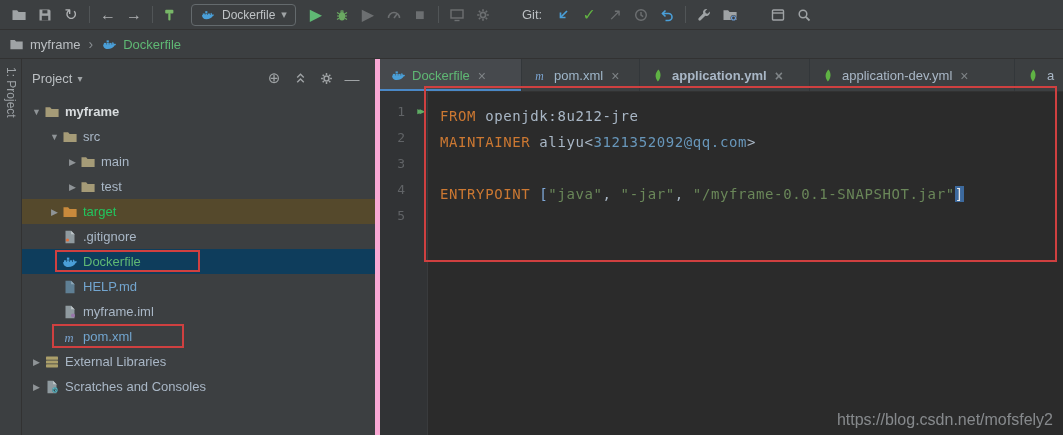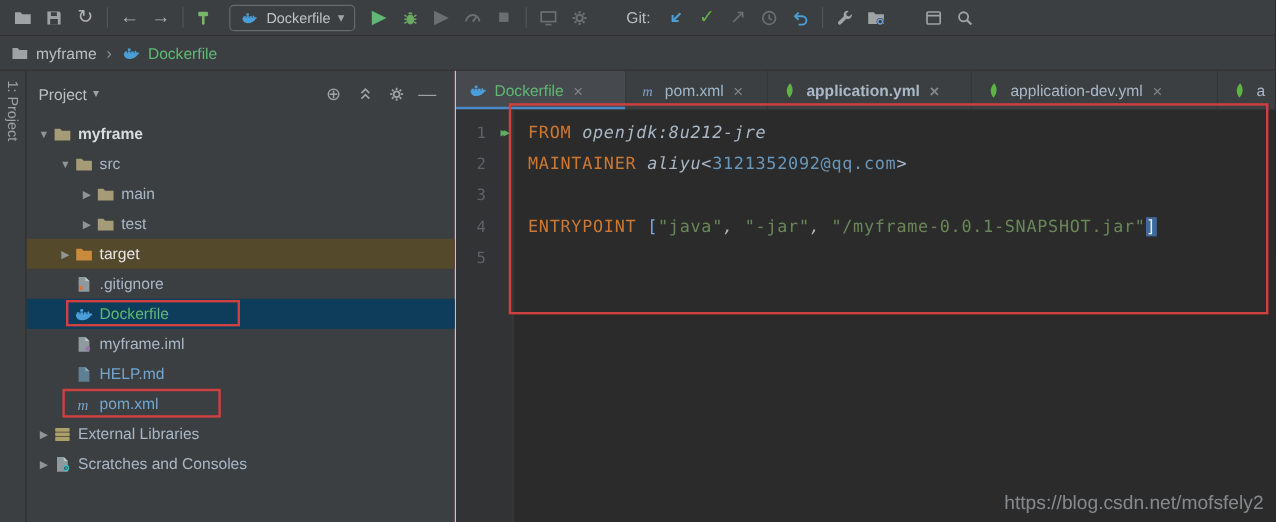--- a/index.html
+++ b/index.html
@@ -29,42 +29,42 @@
   .crumb.green { color:#5fb874; }
   .crumb-sep { color:#8a8f93; font-size:14px; margin:0 2px; }
 
   
   .main { position:absolute; top:59px; left:0; right:0; bottom:0; display:flex; }
 
   .stripe { width:22px; background:#3c3f41; border-right:1px solid #323232; position:relative; flex:none; }
   .stripe-label { position:absolute; top:8px; left:50%; transform:translateX(-50%);
                   writing-mode:vertical-rl; color:#9da2a6; font-size:12px; white-space:nowrap; }
 
-  .project { width:358px; background:#3c3f41; border-right:1px solid #f9a8d4; flex:none;
+  .project { width:358px; background:#3c3f41; border-right:5px solid #f9a8d4; flex:none;
              display:flex; flex-direction:column; }
   .panel-header { height:38px; display:flex; align-items:center; padding:0 12px 0 10px; flex:none; }
   .panel-title { color:#bbbfc2; font-size:13px; display:flex; align-items:center; gap:5px; }
   .panel-title .caret { font-size:10px; color:#9fa3a5; }
   .spacer { flex:1; }
   .ph-btn { width:22px; height:22px; display:flex; align-items:center; justify-content:center;
             color:#9fa3a5; font-size:15px; margin-left:4px; }
 
   .tree { padding-top:2px; font-size:13px; color:#a9b7c6; }
   .row { height:25px; display:flex; align-items:center; white-space:nowrap; }
   .row.lvl0 { padding-left:8px; }
   .row.lvl1 { padding-left:26px; }
   .row.lvl2 { padding-left:44px; }
   .row .arrow { width:13px; flex:none; color:#8f9497; font-size:9px; text-align:center; }
   .icon16 { width:16px; height:16px; flex:none; display:inline-flex; align-items:center; justify-content:center; }
   .row .icon16 { margin-left:1px; }
   .row .lbl { margin-left:5px; }
   .row .lbl.bold { font-weight:bold; color:#d8dcde; }
   .row .lbl.green { color:#5fb874; }
   .row .lbl.blue { color:#72a5cf; }
-  .row .lbl.gold { color:#e5e5e5; }
+  .row .lbl.gold { color:#22c55e; }
   .row .path { margin-left:8px; color:#8a8f93; }
   .row.selected { background:#0e3d5c; }
   .row.excluded { background:#55492c; }
 
   
   .editor { flex:1; display:flex; flex-direction:column; min-width:0; }
   .tabbar { height:33px; background:#3c3f41; border-bottom:1px solid #323232; display:flex; flex:none; overflow:hidden; }
   .tab { height:33px; display:flex; align-items:center; gap:6px; padding:0 10px; font-size:13px;
          color:#a9b7c6; border-right:1px solid #33373a; position:relative; flex:none; }
   .tab.active { background:#46494d; }
@@ -77,23 +77,23 @@
 
   .editor-body { flex:1; display:flex; background:#2b2b2b; }
   .gutter { width:48px; background:#313335; border-right:1px solid #393b3d; padding-top:6px; flex:none;
             font-family:"DejaVu Sans Mono", monospace; font-size:13px; color:#606366; }
   .gutter-line { height:26px; display:flex; align-items:center; justify-content:flex-end;
                  padding-right:22px; position:relative; }
   .run-gutter { position:absolute; right:2px; top:50%; transform:translateY(-50%);
                 color:#5fad65; font-size:9px; letter-spacing:-3px; padding-right:3px; }
   .code { padding:6px 0 0 12px; font-family:"DejaVu Sans Mono", monospace; font-size:14px;
           letter-spacing:.6px; flex:1; min-width:0; }
-  .code-line { height:26px; display:flex; align-items:center; white-space:pre; }
+  .code-line { height:26px; display:flex; align-items:flex-end; white-space:pre; }
   .kw { color:#cc7832; }
-  .pl { color:#a9b7c6;font-style:italic; }
+  .pl { color:#a9b7c6; }
   .str { color:#6a8759; }
   .lnk { color:#6897bb; }
   .br-open { color:#7ea7d8; }
   .br-close { color:#e8e8e8; background:#3d6a9e; }
 
   
   .ann { position:absolute; border:2px solid #cf4040; z-index:20; pointer-events:none; }
   #ann-editor { left:424px; top:86px; width:633px; height:176px; }
   #ann-dockerfile { left:55px; top:250px; width:145px; height:22px; }
   #ann-pom { left:52px; top:324px; width:132px; height:24px; }
@@ -362,36 +362,36 @@
                   <path d="M14.8 7.6c-.6-.4-1.6-.4-2.2 0 .1-.9-.3-1.7-1-2.2-.8.6-1 1.6-.6 2.5H1.2c-.1 2.6 1.6 5 4.9 5 3.4 0 6.3-1.6 7.6-4 .5 0 1.2-.4 1.1-1.3z"></path>
                 </g>
               </svg>
             </span>
           <span class="lbl green">Dockerfile</span>
         </div>
         <div class="row lvl1">
           <span class="arrow"></span>
           <span class="icon16">
               <svg width="16" height="16" viewBox="0 0 16 16">
+                <path d="M3.5 1.8h5.6l3.4 3.4v9h-9z" fill="#5f7f94"></path>
+                <path d="M9.1 1.8v3.4h3.4z" fill="#8fa8b8"></path>
+              </svg>
+            </span>
+          <span class="lbl blue">HELP.md</span>
+        </div>
+        <div class="row lvl1">
+          <span class="arrow"></span>
+          <span class="icon16">
+              <svg width="16" height="16" viewBox="0 0 16 16">
                 <path d="M3.5 1.8h5.6l3.4 3.4v9h-9z" fill="#8f9a9f"></path>
                 <path d="M9.1 1.8v3.4h3.4z" fill="#bfc6ca"></path>
                 <circle cx="11" cy="11.5" r="2" fill="#9876aa"></circle>
               </svg>
             </span>
           <span class="lbl">myframe.iml</span>
-        </div>
-        <div class="row lvl1">
-          <span class="arrow"></span>
-          <span class="icon16">
-              <svg width="16" height="16" viewBox="0 0 16 16">
-                <path d="M3.5 1.8h5.6l3.4 3.4v9h-9z" fill="#5f7f94"></path>
-                <path d="M9.1 1.8v3.4h3.4z" fill="#8fa8b8"></path>
-              </svg>
-            </span>
-          <span class="lbl blue">HELP.md</span>
         </div>
         <div class="row lvl1">
           <span class="arrow"></span>
           <span class="icon16">
               <svg width="16" height="16" viewBox="0 0 16 16">
                 <text x="2.5" y="12.5" font-size="12.5" font-style="italic" fill="#7ba4d0" font-family="'Liberation Serif', serif">m</text>
               </svg>
             </span>
           <span class="lbl blue">pom.xml</span>
         </div>

